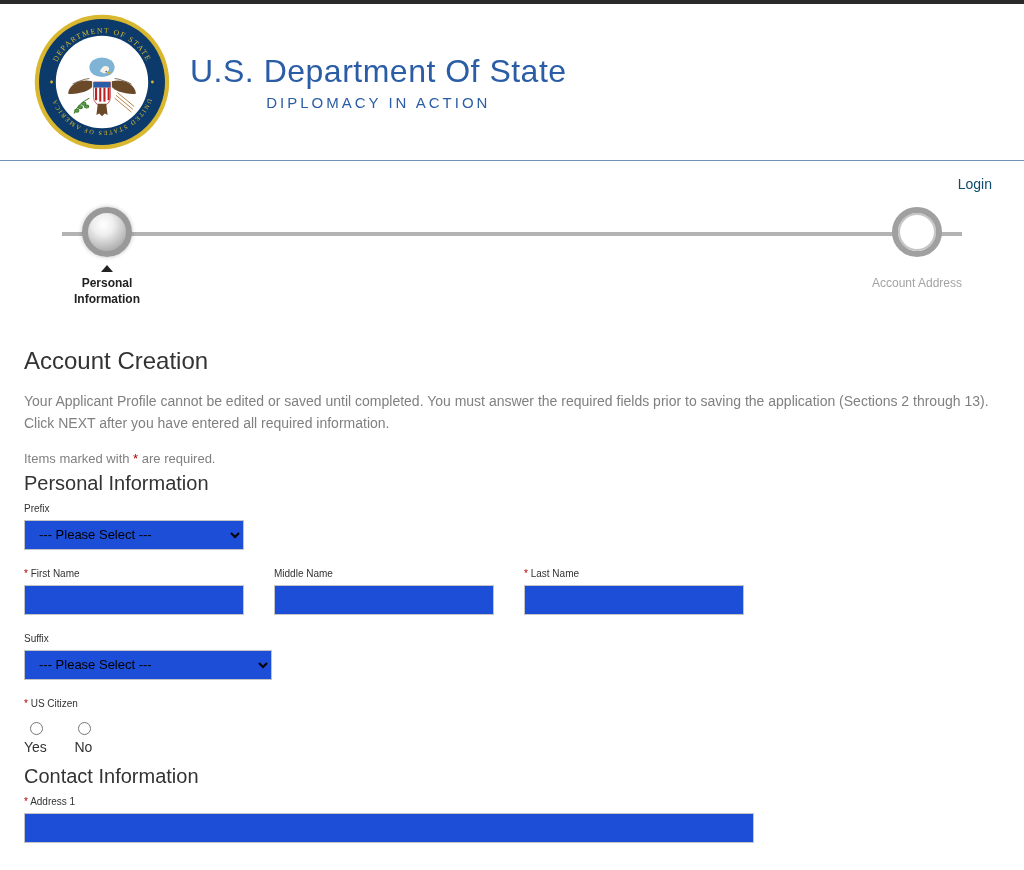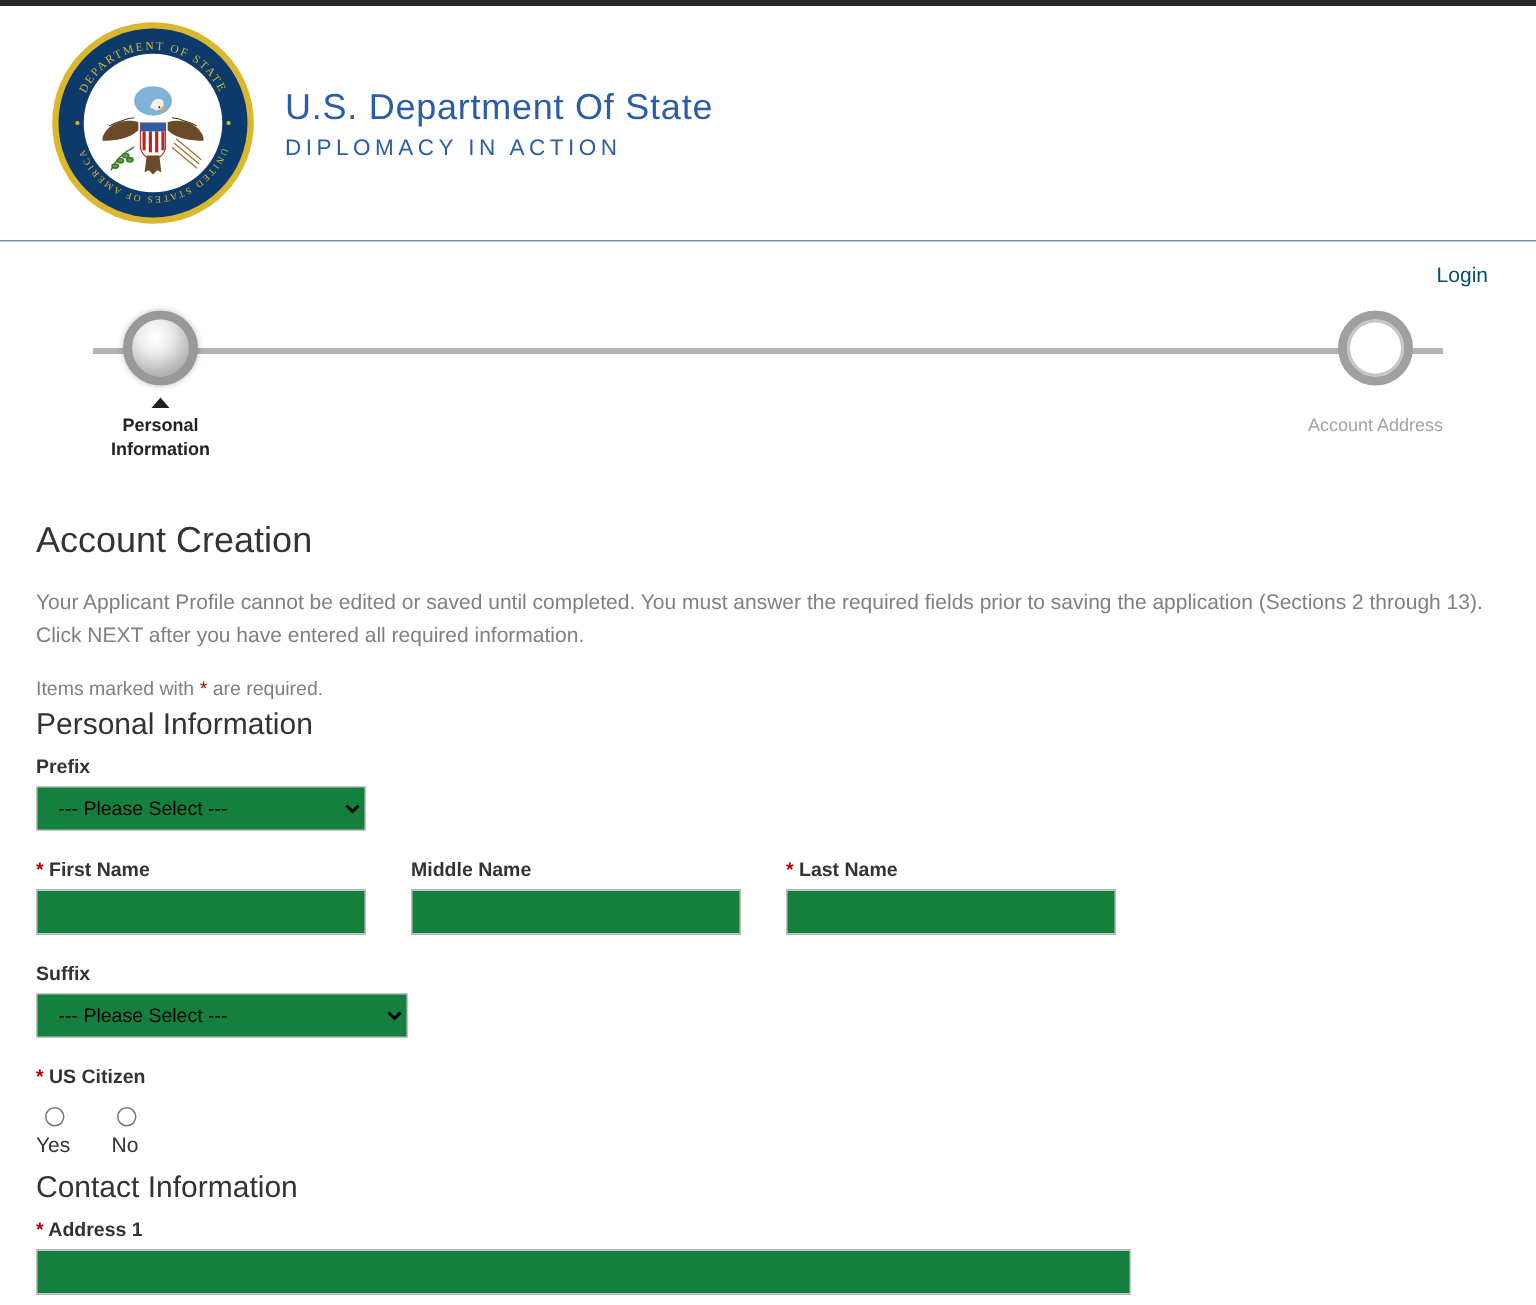--- a/index.html
+++ b/index.html
@@ -11,30 +11,31 @@
   }
   .top-strip { height: 4px; background: #2a2a2a; }
   .header {
     display: flex;
     align-items: center;
     padding: 8px 0 8px 32px;
   }
   .seal { width: 140px; height: 140px; }
   .header-titles { margin-left: 18px; }
   .dept-title {
-    font-size: 24px;
+    font-size: 32px;
     color: #2a5da5;
     font-weight: 400;
     letter-spacing: 0.5px;
   }
   .tagline {
     color: #2a5da5;
     font-size: 15px;
     letter-spacing: 3px;
     margin-top: 4px;
+    text-align: center;
   }
   .header-rule {
     border: 0;
     border-top: 1px solid #7091b5;
     margin: 0;
   }
 
   .content { padding: 0 24px 0 24px; }
 
   .login-row { text-align: right; margin: 14px 8px 14px 0; }
@@ -70,35 +71,35 @@
   }
   .step-label.muted { color: #a3a3a3; font-weight: 400; }
 
   h1.page-title { font-size: 24px; font-weight: 400; color: #333; margin: 0 0 16px 0; }
   .intro { color: #808080; font-size: 14px; line-height: 1.55; margin-bottom: 16px; }
   .req-note { color: #808080; font-size: 13px; }
   .req-note .ast { color: #b30000; }
 
   h2.section-title { font-size: 20px; font-weight: 400; color: #333; margin: 6px 0 8px 0; }
 
-  .field-label { font-size: 13px; font-weight: 700; color: #333; margin-bottom: 6px; }
+  .field-label { font-size: 10px; font-weight: 400; color: #333; margin-bottom: 6px; }
   .req { color: #b30000; }
 
   .form-row { display: flex; gap: 30px; margin-bottom: 18px; }
   .form-group { display: flex; flex-direction: column; }
   .w220 { width: 220px; }
   .w250 { width: 248px; }
   .wfull { width: 730px; }
 
   select.form-control, input.form-control {
     height: 30px;
     border: 1px solid #c4c4c4;
     padding: 2px 6px;
     font-size: 13px;
-    background: #15803d;
+    background: #1d4ed8;
   }
   select.form-control { padding-left: 10px; }
 
   .radio-row { display: flex; gap: 26px; align-items: center; font-size: 14px; margin-top: 4px; margin-bottom: 4px; }
   .radio-opt { display: flex; align-items: center; gap: 4px; flex-direction: column; }
 
 </style>
 </head>
 <body>
 

